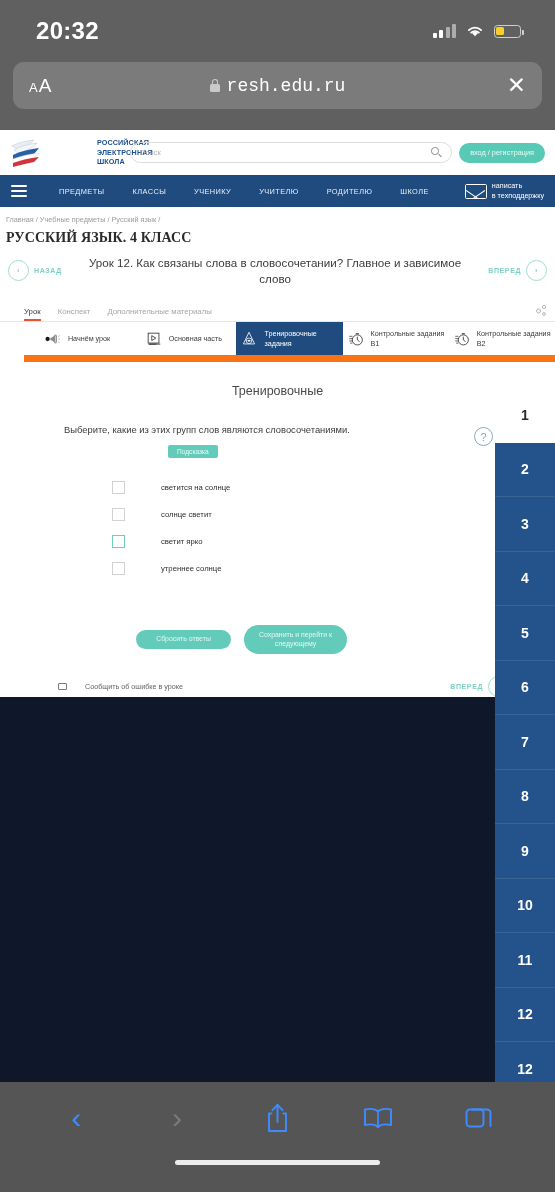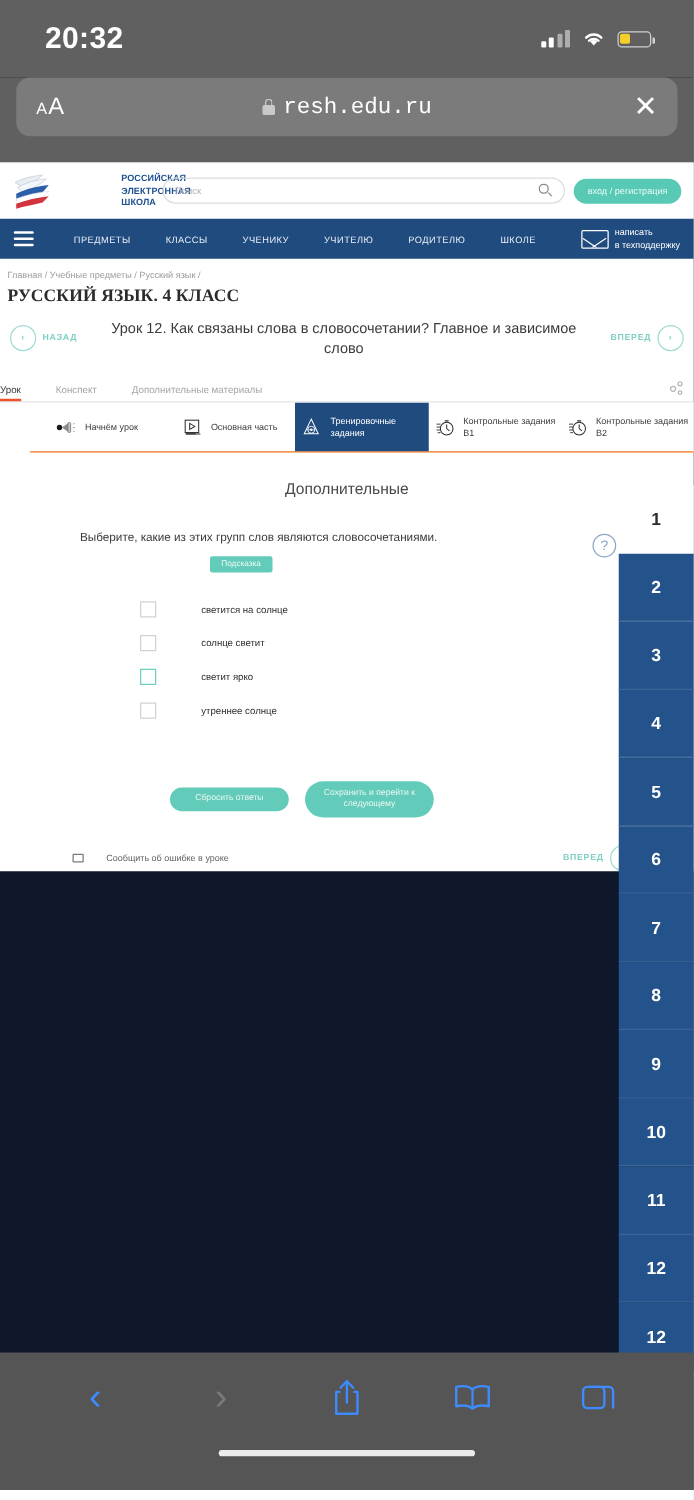--- a/index.html
+++ b/index.html
@@ -103,32 +103,32 @@
   .circ-btn {
     width: 21px; height: 21px; border-radius: 50%; border: 1px solid #9fdcd1;
     display: flex; align-items: center; justify-content: center;
     color: #9fdcd1; font-size: 11px; line-height: 1; flex: 0 0 21px;
   }
   .nav-pill span { font-size: 7px; color: #7fd0c3; letter-spacing: 0.6px; font-weight: bold; }
   .lesson-title { flex: 1; text-align: center; font-size: 11.6px; color: #3c3c3c; line-height: 1.35; padding: 0 4px; }
 
   
   .tab-row {
-    display: flex; align-items: flex-end; gap: 16px; padding: 0 0;
+    display: flex; align-items: flex-end; gap: 5px; padding: 0 24px;
     border-bottom: 1px solid #e6e6e6; height: 26px; position: relative;
   }
   .tab { font-size: 7.8px; color: #a6a6a6; padding: 0 12px 5px 0; position: relative; }
   .tab.active { color: #3a3a3a; }
   .tab.active:after {
     content: ""; position: absolute; left: 0; right: 12px; bottom: 0; height: 2px; background: #e8522f;
   }
   .share-dots { position: absolute; right: 8px; bottom: 5px; width: 12px; height: 12px; }
 
   
-  .section-strip { display: flex; height: 40px; background: #fff; border-bottom: 1px solid #f97316; margin-left: 24px; }
+  .section-strip { display: flex; height: 40px; background: #fff; border-bottom: 7px solid #f97316; margin-left: 24px; }
   .sect {
     flex: 1; display: flex; align-items: center; justify-content: center; gap: 6px;
     font-size: 7.2px; color: #3c3c3c; line-height: 1.3; padding: 0 4px;
   }
   .sect.active { background: #1f4b7f; color: #fff; }
   .sect .ico { flex: 0 0 18px; height: 18px; }
 
   
   .exercise { position: relative; padding: 22px 18px 0; }
   .ex-title { text-align: center; font-size: 12.5px; color: #4a4a4a; margin-bottom: 26px; }
@@ -338,21 +338,21 @@
           <circle cx="11.5" cy="11" r="5.6" fill="none" stroke="#2b2b2b" stroke-width="0.9"></circle>
           <path d="M11.5 11 L11.5 7.4 M11.5 11 L14 13" stroke="#2b2b2b" stroke-width="0.9"></path>
           <path d="M9.8 4.2 L13.2 4.2" stroke="#2b2b2b" stroke-width="1.1"></path>
           <path d="M2.5 7 L6 7 M2.5 9.6 L6 9.6 M2.5 12.2 L6 12.2 M3.5 14.6 L6 14.6" stroke="#2b2b2b" stroke-width="0.8"></path>
         </svg>
         <span>Контрольные задания В2</span>
       </div>
     </div>
 
     <div class="exercise">
-      <div class="ex-title">Дополнительные</div>
+      <div class="ex-title">Тренировочные</div>
       <div class="ex-question">Выберите, какие из этих групп слов являются словосочетаниями.</div>
       <div class="help-q">?</div>
       <div class="hint-badge">Подсказка</div>
 
       <div class="options">
         <label class="opt">
           <span class="box"></span>
           <span class="lbl">светится на солнце</span>
         </label>
         <label class="opt">

